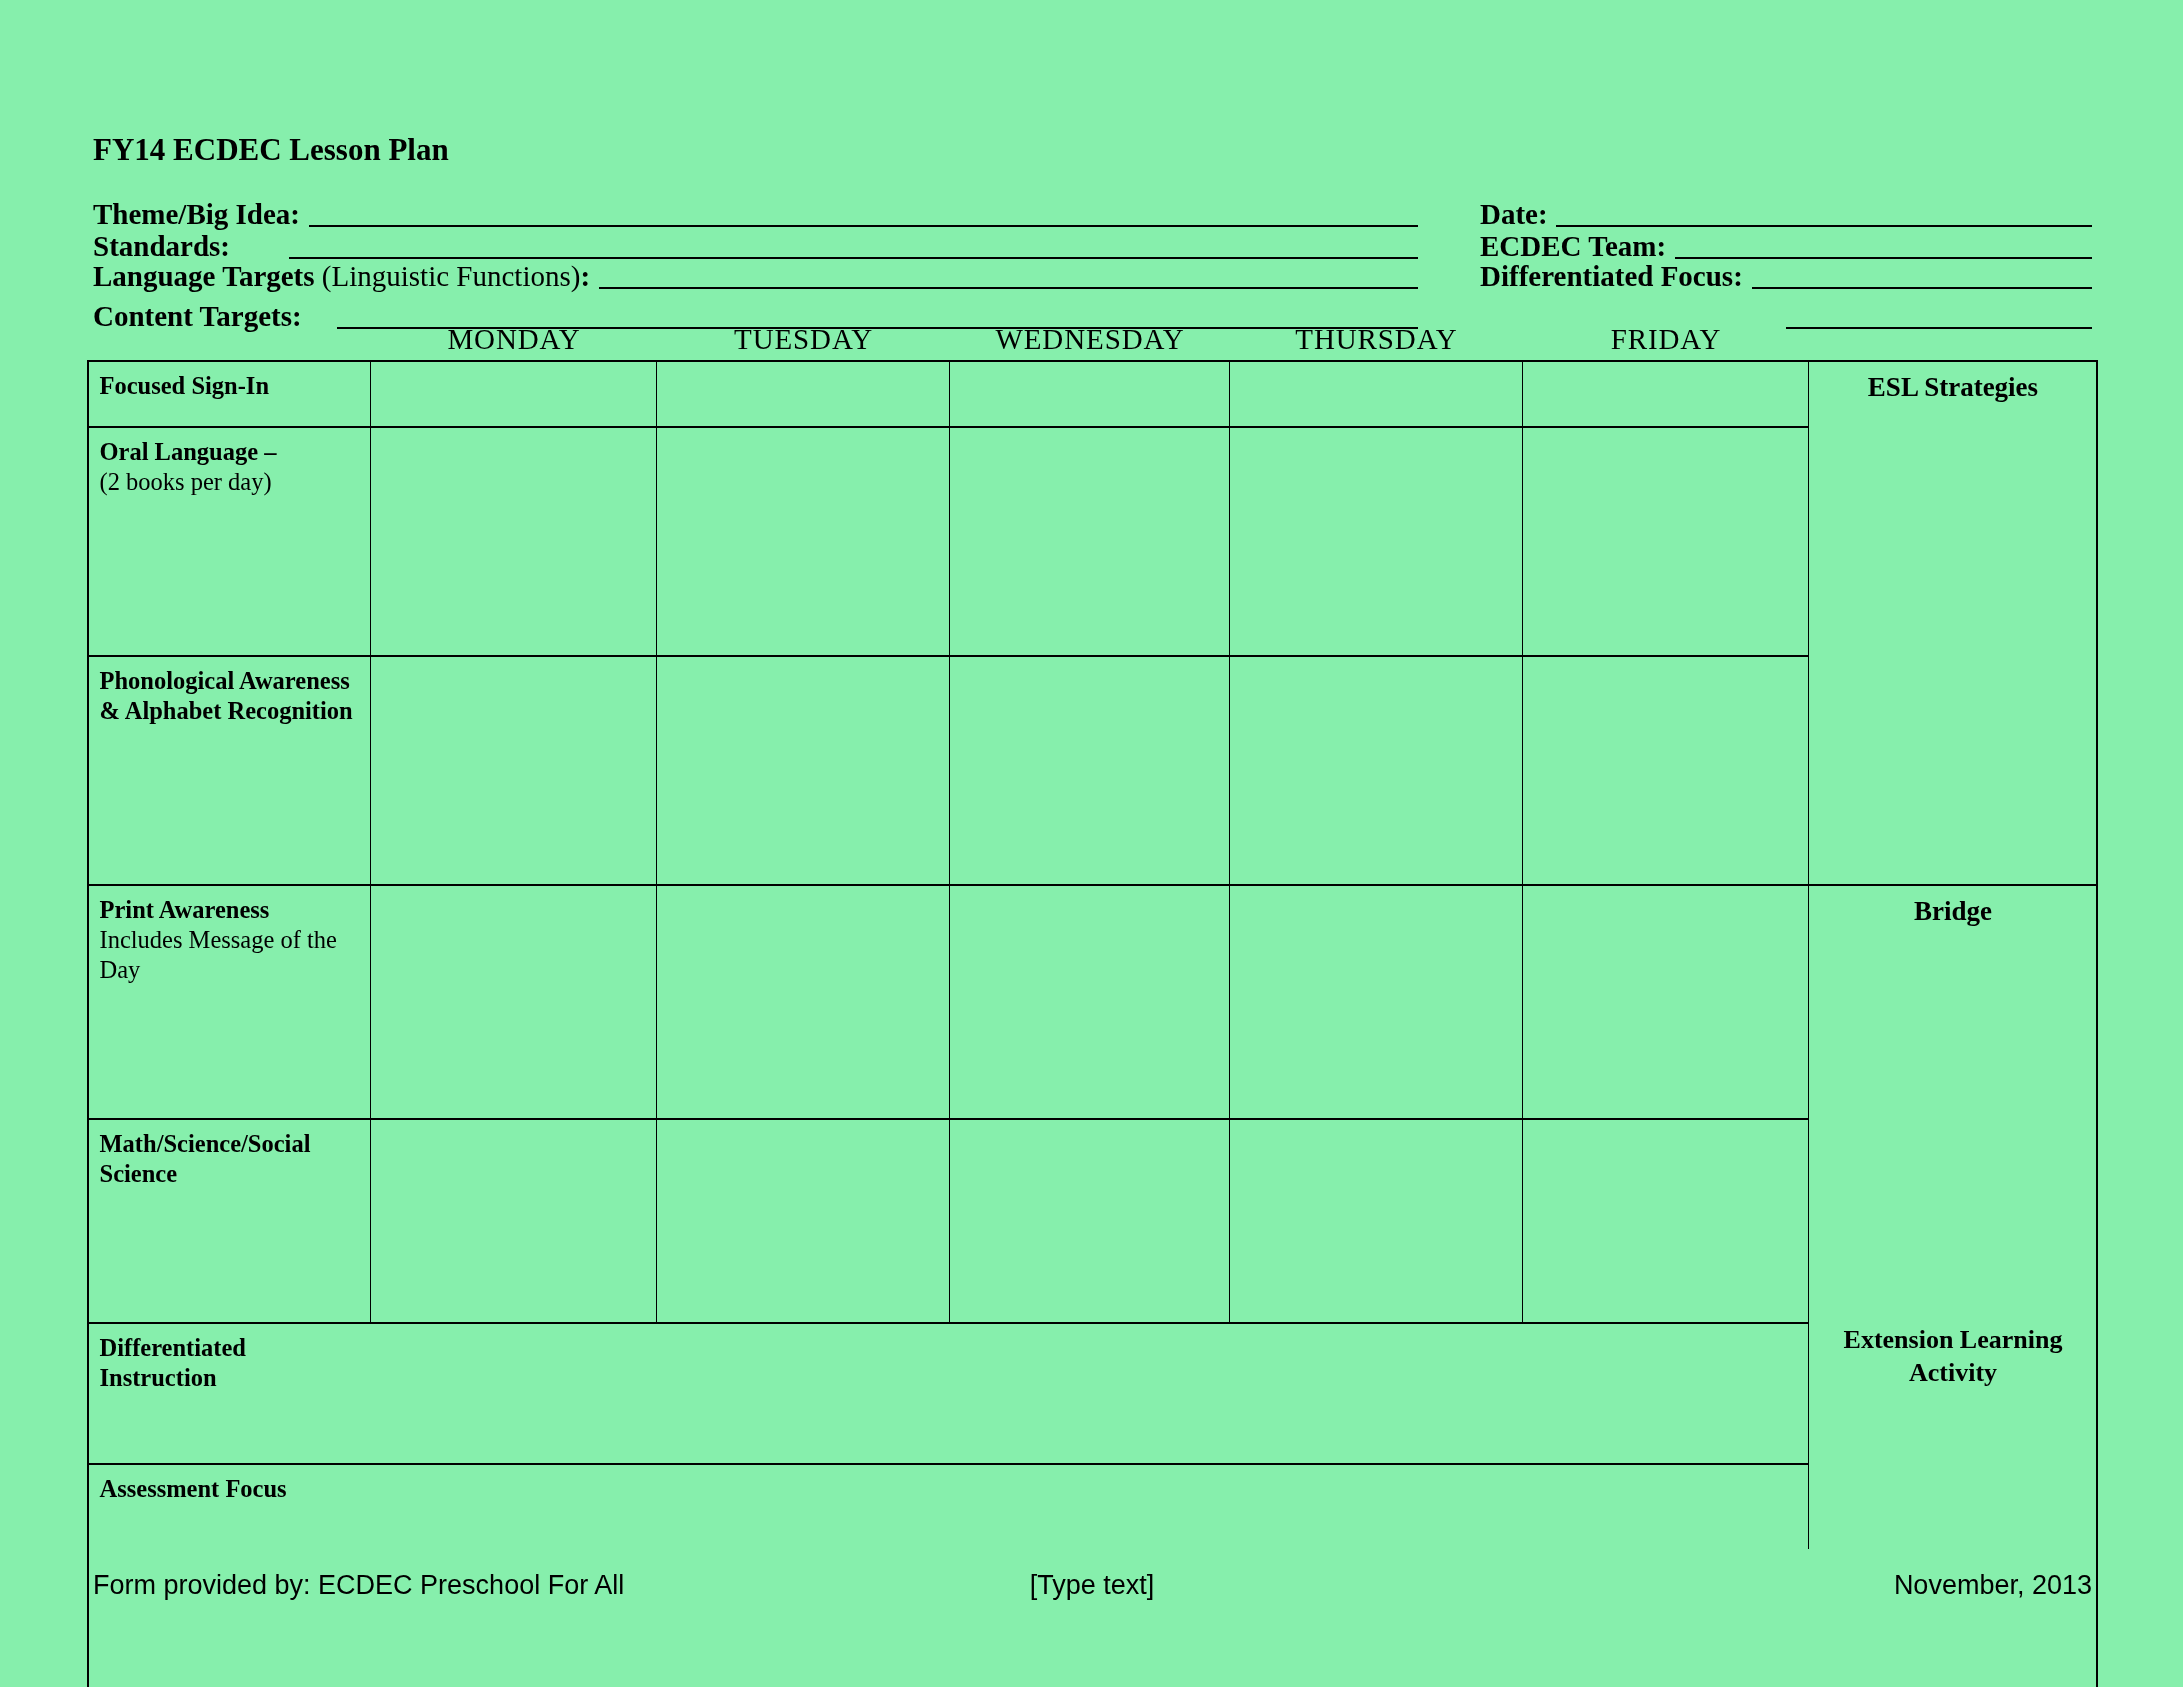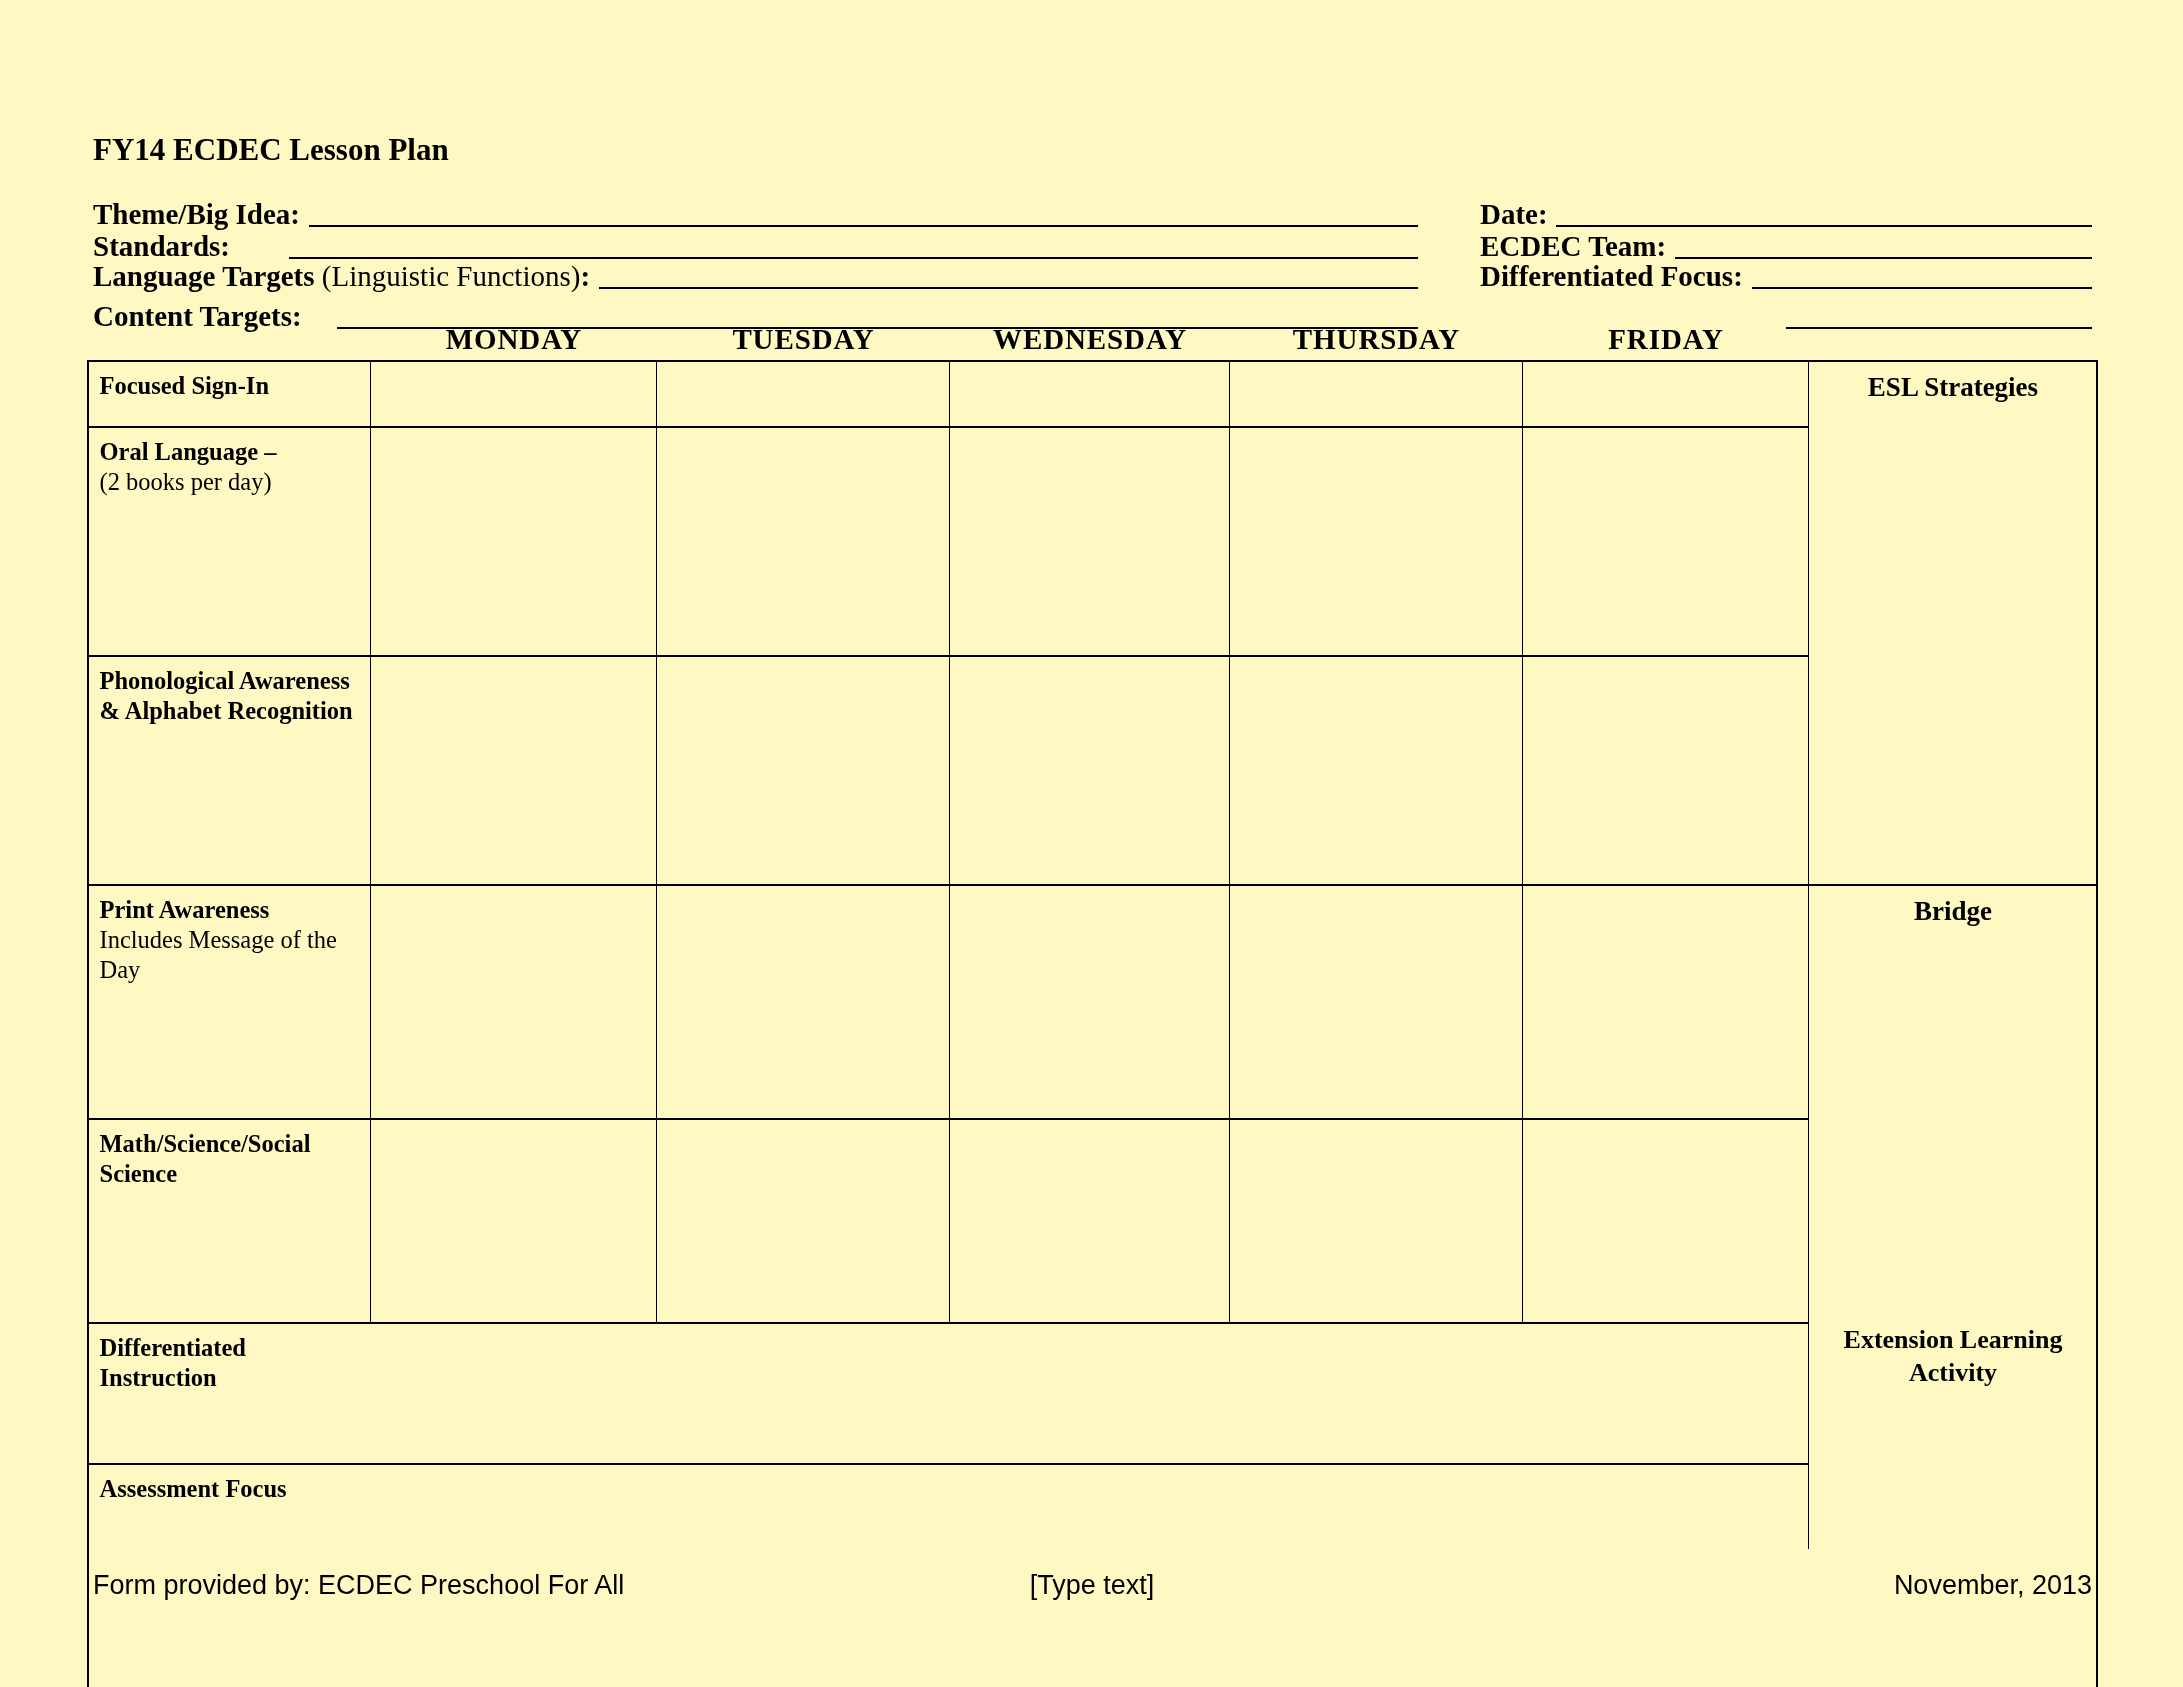--- a/index.html
+++ b/index.html
@@ -1,18 +1,18 @@
 <!DOCTYPE html>
 <html style="font-size:14px"><head>
 <meta charset="utf-8">
 <style>
   html,body { margin:0; padding:0; background:#e8e8e8; }
   .page {
     position:relative; width:2184px; height:1687px;
-    background:#fef9c3; color:#000;
+    background:#86efac; color:#000;
     font-family:"Liberation Serif", serif;
     overflow:hidden;
   }
   
   .doc-title {
     position:absolute; left:93px; top:133px;
     font-size:31px; font-weight:bold; line-height:33px; white-space:nowrap;
   }
   .hrow {
     position:absolute; display:flex; align-items:flex-end;
@@ -27,21 +27,21 @@
   .hrow.right { left:1480px; width:612px;  }
   .top-r1 { top:166px; } .top-r2 { top:198px; } .top-r3 { top:228px; } .top-r4 { top:268px;gap:27px; }
 
   
   .day-head {
     position:absolute; left:87px; top:314px; width:2011px; height:42px;
     display:grid; grid-template-columns:284px 286px 293px 280px 293px 286px 289px;
     align-items:end;
   }
   .day-head .day {
-    text-align:center; font-weight:bold; font-size:29px; letter-spacing:0.9px;
+    text-align:center; font-weight:normal; font-size:29px; letter-spacing:0.9px;
   }
 
   
   .plan-grid {
     position:absolute; left:87px; top:360px; width:2011px; height:1478px;
     display:grid; box-sizing:border-box;
     grid-template-columns:282px 286px 293px 280px 293px 286px 288px;
     grid-template-rows:66px 229px 229px 234px 204px 141px 84px;
     border:2.6px solid #000;
   }

